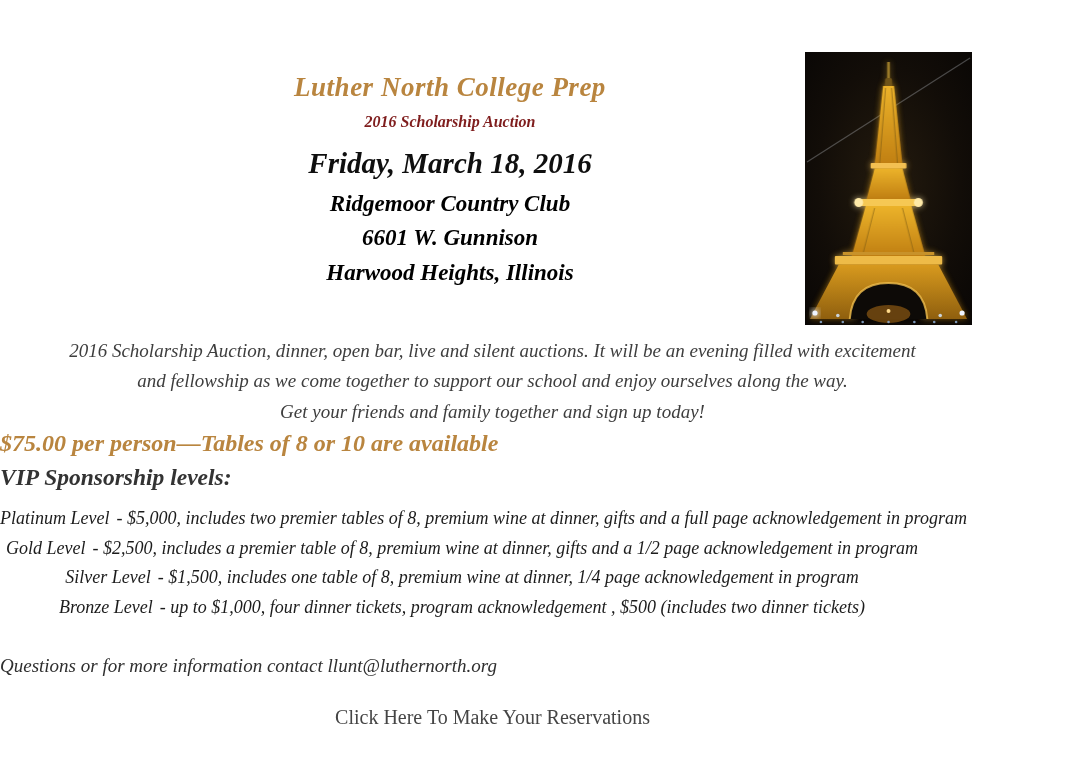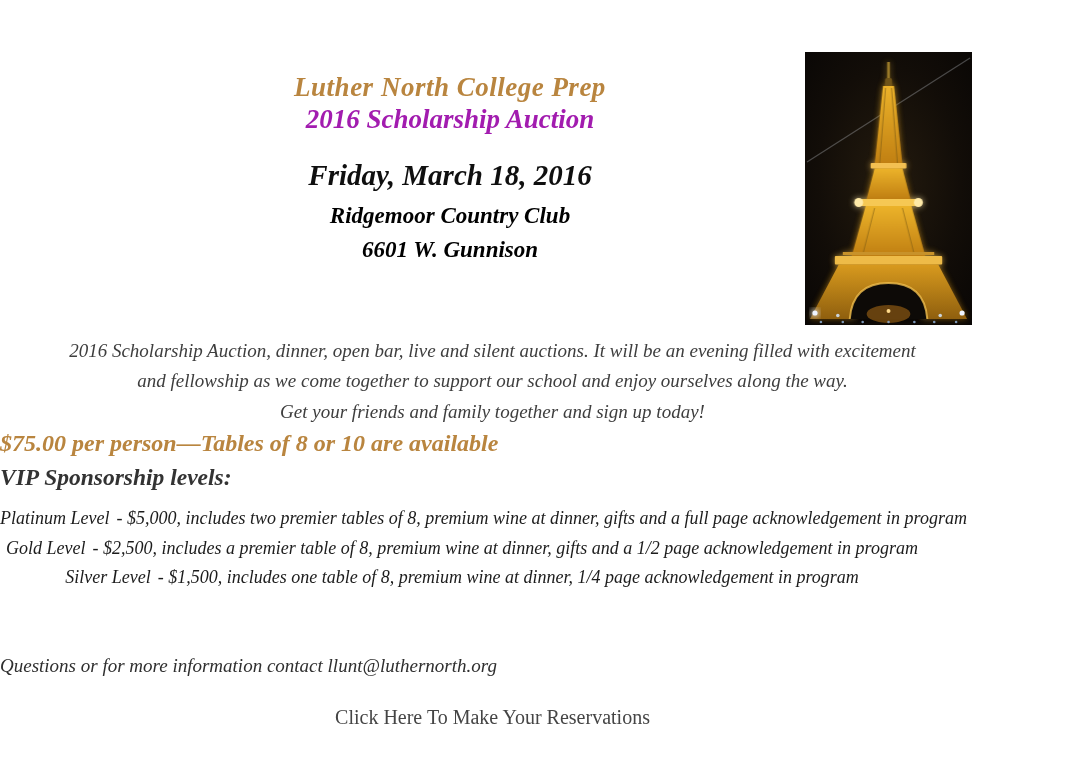--- a/index.html
+++ b/index.html
@@ -6,23 +6,23 @@
   body{
     width:1072px;height:760px;background:#ffffff;overflow:hidden;
     font-family:"Liberation Serif","DejaVu Serif",serif;
     position:relative;
   }
   .flyer{position:absolute;inset:0;border-radius:25px;}
 
   
   .masthead{position:absolute;left:60px;top:72px;width:780px;text-align:center;}
   .school{font-style:italic;font-weight:600;font-size:27px;line-height:1.15;color:#b9853f;letter-spacing:.5px;}
-  .event{font-style:italic;font-weight:700;font-size:27px;line-height:1.2;color:#a21caf;margin-top:0;}
+  .event{font-style:italic;font-weight:700;font-size:16px;line-height:1.2;color:#7f1d1d;margin-top:9px;}
   .title{font-style:italic;font-weight:600;font-size:50px;line-height:1.05;color:#b9853f;margin:10px 0 0 0;letter-spacing:1px;}
-  .date{font-style:italic;font-weight:700;font-size:29px;line-height:1.15;color:#0f0f0f;margin-top:24px;}
+  .date{font-style:italic;font-weight:700;font-size:29px;line-height:1.15;color:#0f0f0f;margin-top:16px;}
   .venue{margin-top:6px;font-style:italic;font-weight:700;font-size:23px;line-height:1.5;color:#000000;}
 
   
   .photo{position:absolute;left:805px;top:52px;width:167px;height:273px;margin:0;}
   .photo svg{display:block;width:100%;height:100%;}
 
   
   .description{position:absolute;left:0;top:336px;width:985px;text-align:center;
     font-style:italic;font-size:19px;line-height:1.6;color:#3e3e3e;}
   .pricing{position:absolute;left:0;top:430px;width:985px;
@@ -46,20 +46,21 @@
 
 <div class="flyer">
 
   <header class="masthead">
     <div class="school">Luther North College Prep</div>
     <div class="event">2016 Scholarship Auction</div>
     <div class="date">Friday, March 18, 2016</div>
     <div class="venue">
       <div>Ridgemoor Country Club</div>
       <div>6601 W. Gunnison</div>
+      <div>Harwood Heights, Illinois</div>
     </div>
   </header>
 
   <figure class="photo">
     <svg viewBox="0 0 168 273" preserveAspectRatio="none" aria-hidden="true">
       <defs>
         <radialGradient id="night" cx="50%" cy="48%" r="78%">
           <stop offset="0%" stop-color="#241b0e"></stop>
           <stop offset="55%" stop-color="#120d08"></stop>
           <stop offset="100%" stop-color="#070504"></stop>
@@ -132,20 +133,23 @@
     <div class="levels">
       <div class="level-line">
         <span class="level-name">Platinum Level</span><span class="level-details">-  $5,000, includes two premier tables of 8, premium wine at dinner, gifts and a full page acknowledgement in program</span>
       </div>
       <div class="level-line">
         <span class="level-name">Gold Level</span><span class="level-details">-  $2,500, includes a premier table of 8, premium wine at dinner, gifts and a 1/2 page acknowledgement in program</span>
       </div>
       <div class="level-line">
         <span class="level-name">Silver Level</span><span class="level-details">-  $1,500, includes one table of 8, premium wine at dinner, 1/4 page acknowledgement in program</span>
       </div>
+      <div class="level-line">
+        <span class="level-name">Bronze Level</span><span class="level-details">-  up to $1,000, four dinner tickets, program acknowledgement , $500 (includes two dinner tickets)</span>
+      </div>
     </div>
   </section>
 
   <div class="contact">
     <span>Questions or for more information contact </span><span class="email">llunt@luthernorth.org</span>
   </div>
 
   <div class="reservations">
     <a class="res-link">Click Here To Make Your Reservations</a>
   </div>

